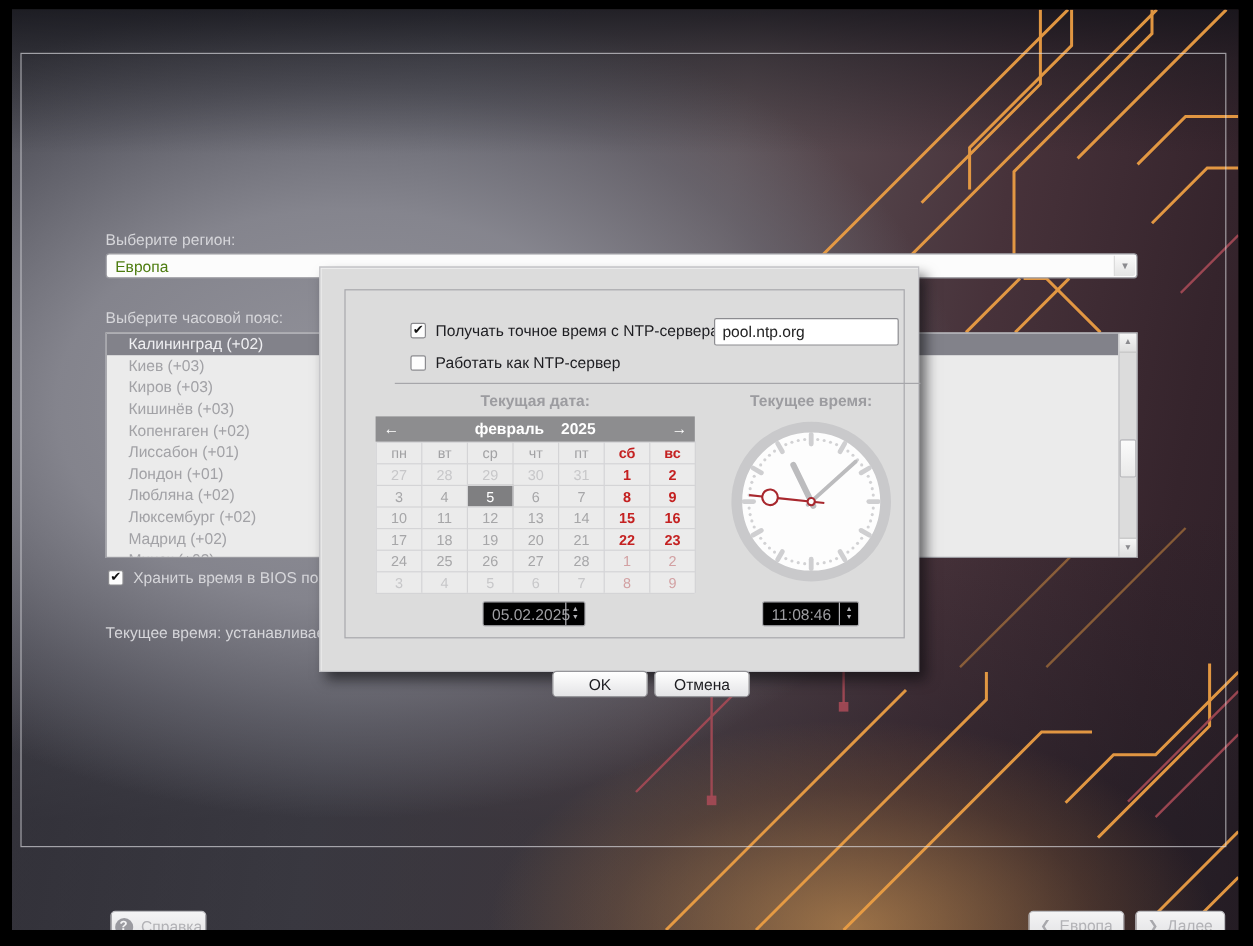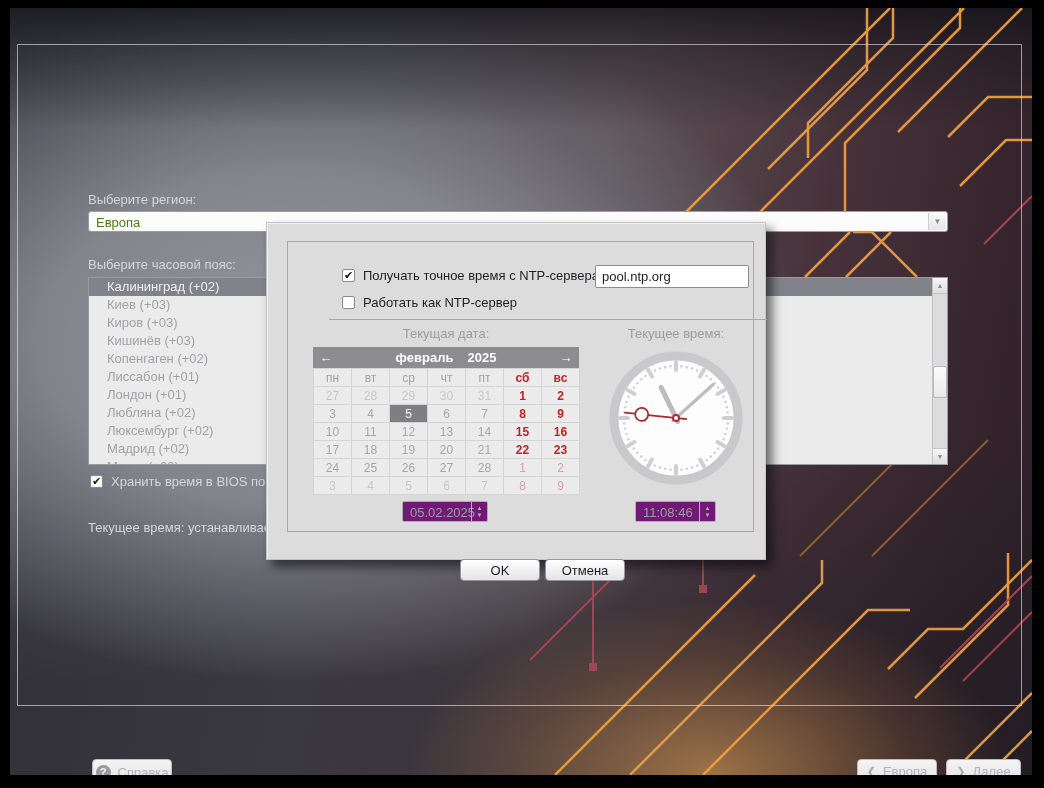--- a/index.html
+++ b/index.html
@@ -45,39 +45,39 @@
   .cbrow{position:absolute;display:flex;align-items:center;gap:8px;}
   
   .dialog{position:absolute;left:256px;top:214px;width:500px;height:338px;background:#dcdcdc;
     border:1px solid #c2c2c6;box-shadow:1px 1px 0 #f0f0f0 inset, 6px 7px 10px rgba(8,8,12,.6);z-index:6;box-sizing:border-box;}
   .group{position:absolute;left:20px;top:18px;width:467px;height:291px;border:1px solid #a8a8ac;box-sizing:border-box;}
   .dlabel{font-size:13px;color:#1e1e22;}
   .ntp-input{position:absolute;left:307px;top:23px;width:154px;height:23px;background:#ffffff;
     border:1px solid #8c8c90;border-radius:2px;box-sizing:border-box;font-size:13px;color:#222;padding:2px 6px;
     font-family:"Liberation Sans","DejaVu Sans",sans-serif;}
   .separator{position:absolute;left:41px;top:77px;width:438px;height:1px;background:#a6a6aa;}
-  .sect-label{position:absolute;font-size:13px;color:#9c9ca0;text-align:center;}
+  .sect-label{position:absolute;font-size:13px;color:#9c9ca0;text-align:center;font-weight:bold;}
   
   .calendar{position:absolute;left:25px;top:105px;width:266px;}
   .cal-head{position:relative;height:21px;background:#8d8d8f;color:#fff;display:flex;align-items:center;justify-content:center;gap:14px;
     font-size:13px;font-weight:bold;}
   .cal-nav{position:absolute;top:0;height:21px;width:26px;display:flex;align-items:center;justify-content:center;
     color:#fff;font-size:13px;font-weight:bold;}
   .cal-nav.prev{left:0;} .cal-nav.next{right:0;}
   .cal-grid{display:grid;grid-template-columns:repeat(7,38px);grid-auto-rows:18px;
     border-left:1px solid #d4d4d6;border-bottom:1px solid #d4d4d6;background:#ebebeb;}
   .cal-cell{border-right:1px solid #d4d4d6;border-top:1px solid #d4d4d6;box-sizing:border-box;
     font-size:12px;color:#a6a6a8;display:flex;align-items:center;justify-content:center;}
   .cal-cell.dayname{color:#a2a2a4;}
   .cal-cell.weekend{color:#c42121;font-weight:bold;}
   .cal-cell.other{color:#c7c7c9;}
   .cal-cell.other-weekend{color:#d2a0a2;}
   .cal-cell.selected{background:#7f7f81;color:#ffffff;}
   
-  .spinbox{position:absolute;height:21px;background:#701a75;border:1px solid #aeaeb2;border-radius:2px;box-sizing:border-box;}
+  .spinbox{position:absolute;height:21px;background:#000000;border:1px solid #aeaeb2;border-radius:2px;box-sizing:border-box;}
   .spin-val{position:absolute;left:7px;top:3px;font-size:13px;color:#9e9ea2;}
   .spin-btns{position:absolute;right:0;top:0;width:15px;height:100%;border-left:1px solid #b4b4b8;
     display:flex;flex-direction:column;align-items:center;justify-content:center;color:#b2b2b6;font-size:6px;line-height:7px;}
   
   .btn{position:absolute;background:linear-gradient(#ffffff,#e4e4e6);border:1px solid #96969a;border-radius:4px;
     box-sizing:border-box;font-size:13px;color:#1c1c20;display:flex;align-items:center;justify-content:center;gap:7px;margin-top:32px;}
   .btn.disabled{background:linear-gradient(#f4f4f5,#e2e2e4);border-color:#bcbcc0;color:#b2b2b6;}
   .btn .arrow{font-size:11px;color:#a8a8ac;}
   .help-icon{display:inline-block;width:15px;height:15px;border-radius:50%;background:#9a9aa0;color:#f4f4f6;
     font-size:11px;font-weight:bold;text-align:center;line-height:15px;}

